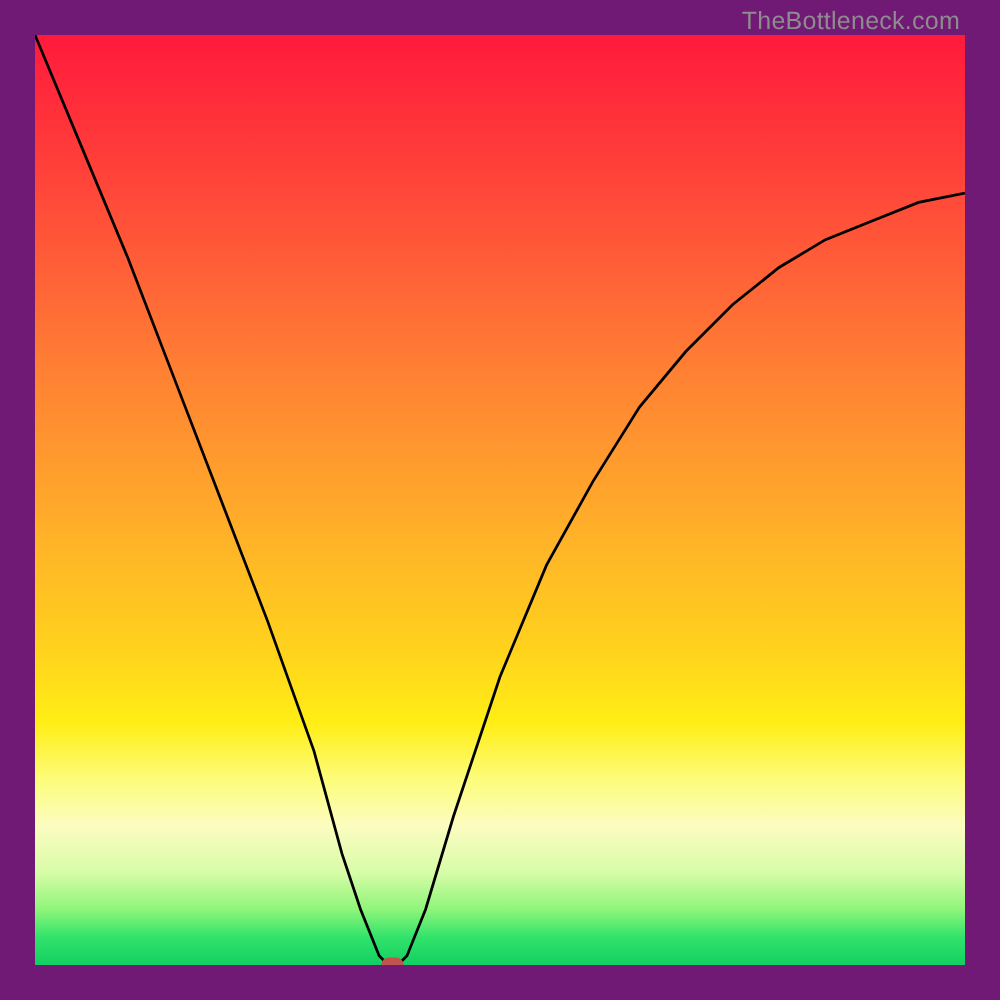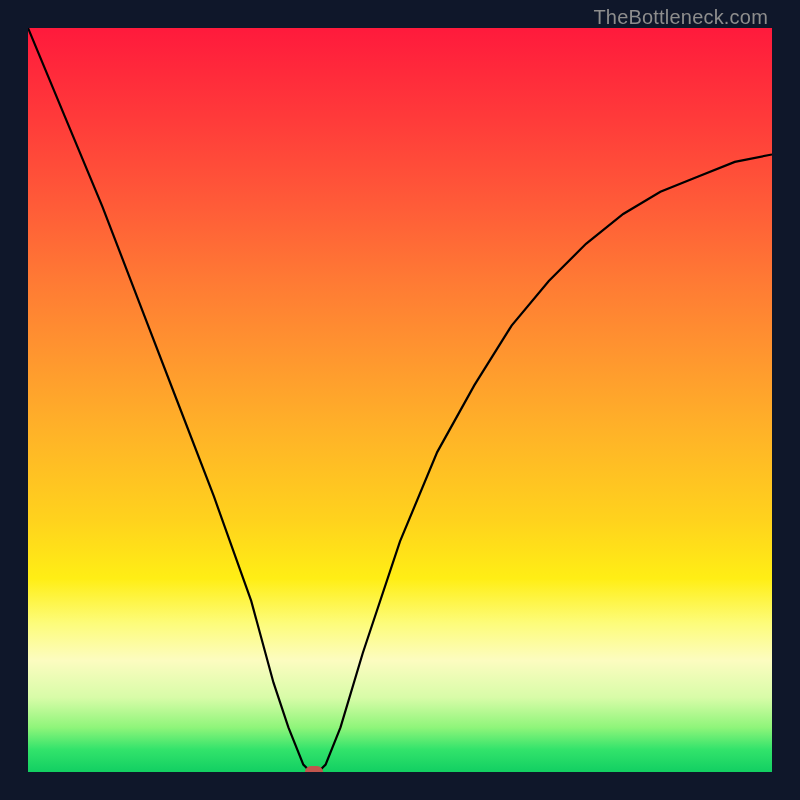--- a/index.html
+++ b/index.html
@@ -7,21 +7,21 @@
     width: 800px;
     height: 800px;
     background: #000;
     position: relative;
     font-family: Arial, sans-serif;
   }
   .outer {
     position: absolute;
     top: 0; left: 0;
     width: 800px; height: 800px;
-    background: #0f172a;
+    background: #701a75;
   }
   .plot-area {
     position: absolute;
     top: 28px;
     left: 28px;
     width: 744px;
     height: 744px;
     background: linear-gradient(to bottom,
       #ff1a3c 0%,
       #ff3a3a 12%,

